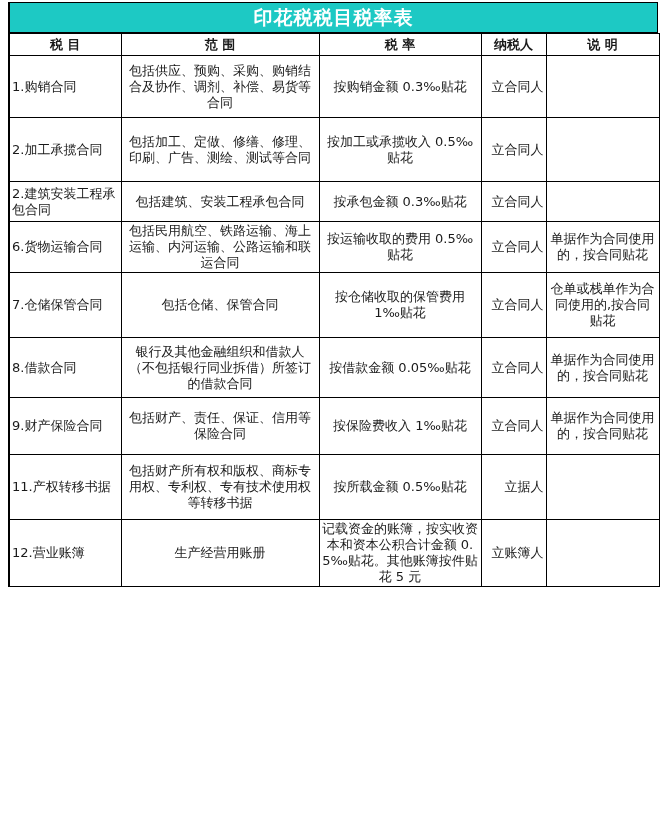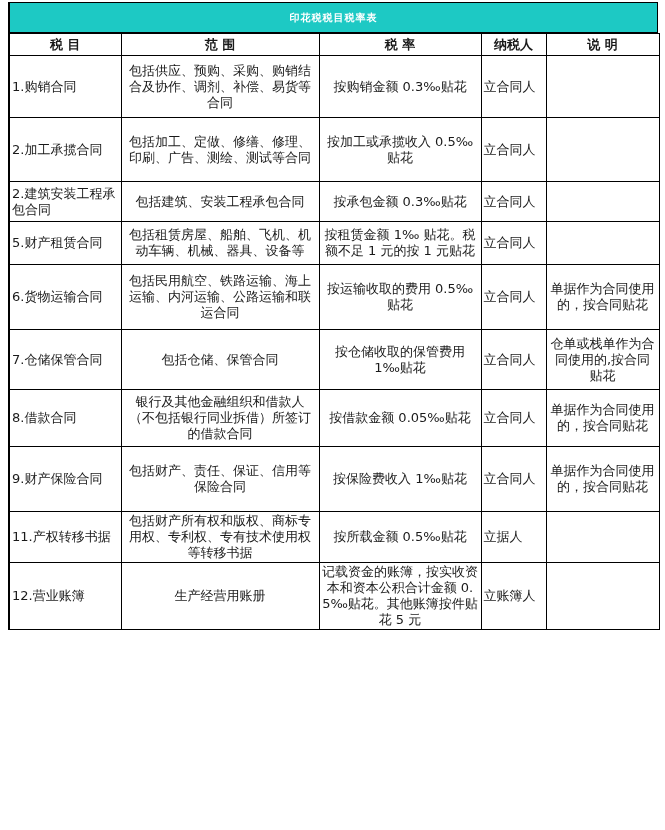--- a/index.html
+++ b/index.html
@@ -15,21 +15,21 @@
     margin: 2px 0 0 8px;
   }
 
   .title-bar {
     width: 100%;
     height: 31px;
     background: #1dc9c4;
     border: 1px solid #000;
     border-left-width: 2px;
     color: #ffffff;
-    font-size: 10px;
+    font-size: 19px;
     font-weight: bold;
     text-align: center;
     line-height: 29px;
     letter-spacing: 1px;
   }
 
   table.rate-table {
     width: 650px;
     border-collapse: collapse;
     table-layout: fixed;
@@ -58,21 +58,21 @@
     font-size: 13px;
     font-weight: bold;
     text-align: center;
     line-height: 20px;
     padding: 0;
   }
 
   td.c-item  { text-align: left; }
   td.c-scope { text-align: center; margin-top: 39px; }
   td.c-rate  { text-align: center; }
-  td.c-payer { text-align: left; padding-left: 3px; }
+  td.c-payer { text-align: right; padding-left: 3px; }
   td.c-note  { text-align: center; }
 
   tbody tr:nth-child(1)  td { height: 62px; }
   tbody tr:nth-child(2)  td { height: 64px; }
   tbody tr:nth-child(3)  td { height: 40px; }
   tbody tr:nth-child(4)  td { height: 43px; }
   tbody tr:nth-child(5)  td { height: 65px; }
   tbody tr:nth-child(6)  td { height: 60px; }
   tbody tr:nth-child(7)  td { height: 57px; }
   tbody tr:nth-child(8)  td { height: 65px; }
@@ -122,27 +122,20 @@
         <td class="c-note"></td>
       </tr>
       <tr>
         <td class="c-item">2.建筑安装工程承包合同</td>
         <td class="c-scope">包括建筑、安装工程承包合同</td>
         <td class="c-rate">按承包金额 0.3‰贴花</td>
         <td class="c-payer">立合同人</td>
         <td class="c-note"></td>
       </tr>
       <tr>
-        <td class="c-item">5.财产租赁合同</td>
-        <td class="c-scope">包括租赁房屋、船舶、飞机、机动车辆、机械、器具、设备等</td>
-        <td class="c-rate">按租赁金额 1‰ 贴花。税额不足 1 元的按 1 元贴花</td>
-        <td class="c-payer">立合同人</td>
-        <td class="c-note"></td>
-      </tr>
-      <tr>
         <td class="c-item">6.货物运输合同</td>
         <td class="c-scope">包括民用航空、铁路运输、海上运输、内河运输、公路运输和联运合同</td>
         <td class="c-rate">按运输收取的费用 0.5‰贴花</td>
         <td class="c-payer">立合同人</td>
         <td class="c-note">单据作为合同使用的，按合同贴花</td>
       </tr>
       <tr>
         <td class="c-item">7.仓储保管合同</td>
         <td class="c-scope">包括仓储、保管合同</td>
         <td class="c-rate">按仓储收取的保管费用 1‰贴花</td>

